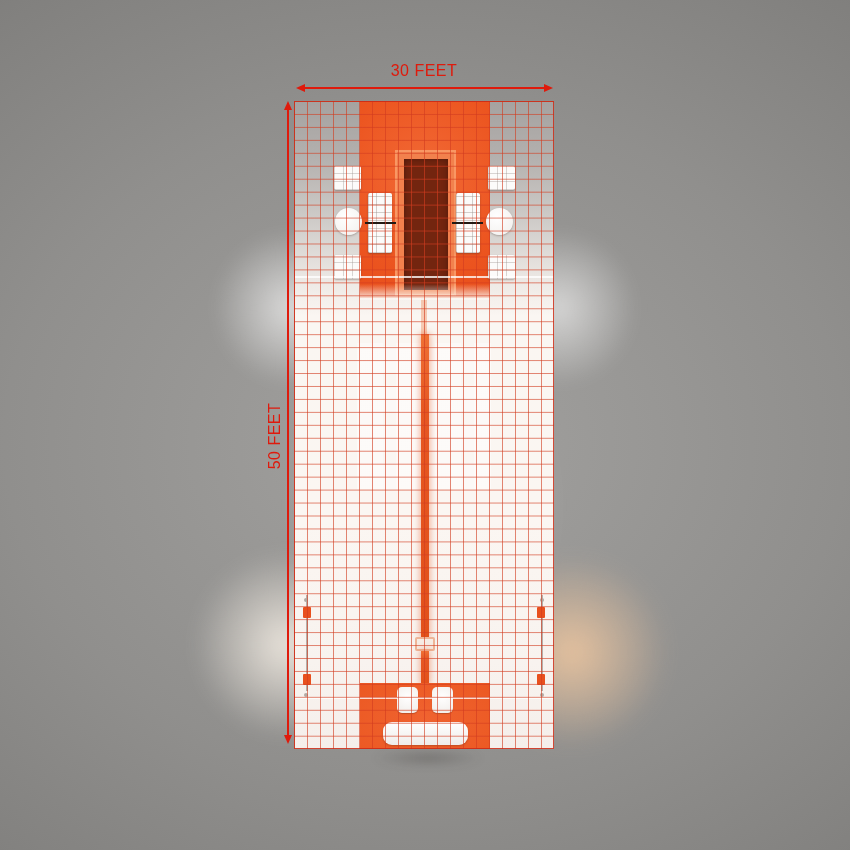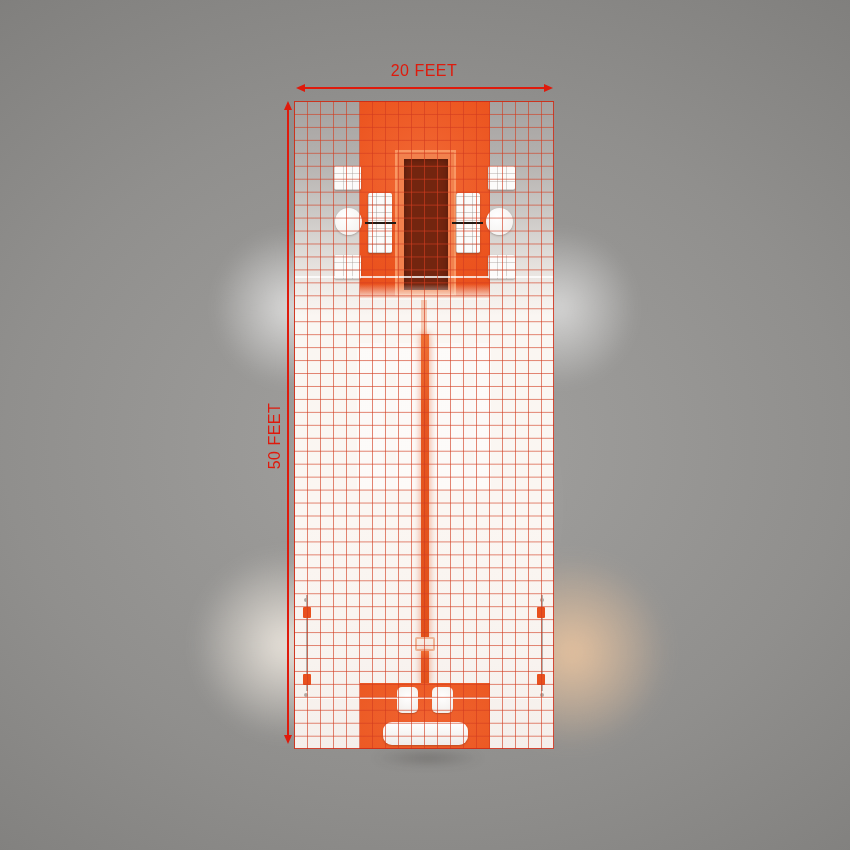--- a/index.html
+++ b/index.html
@@ -166,21 +166,21 @@
     <div class="abs post" style="left:9px;top:506px;"></div>
     <div class="abs post" style="left:9px;top:573px;"></div>
     <div class="abs post" style="left:243px;top:506px;"></div>
     <div class="abs post" style="left:243px;top:573px;"></div>
 
     <div class="abs zone-top-fade"></div>
 
     <div class="abs grid-overlay"></div>
   </div>
 
-  <div class="abs dim-label label-w">20 FEET</div>
+  <div class="abs dim-label label-w">30 FEET</div>
   <div class="abs dim-line-h"></div>
   <div class="abs arr arr-left"></div>
   <div class="abs arr arr-right"></div>
 
   <div class="abs dim-label label-h">50 FEET</div>
   <div class="abs dim-line-v"></div>
   <div class="abs arr arr-up"></div>
   <div class="abs arr arr-down"></div>
 
 </div>

